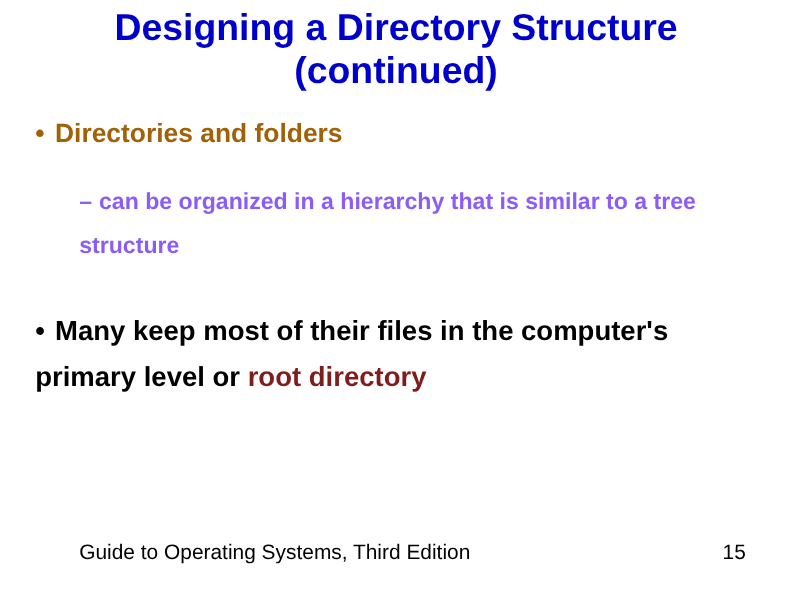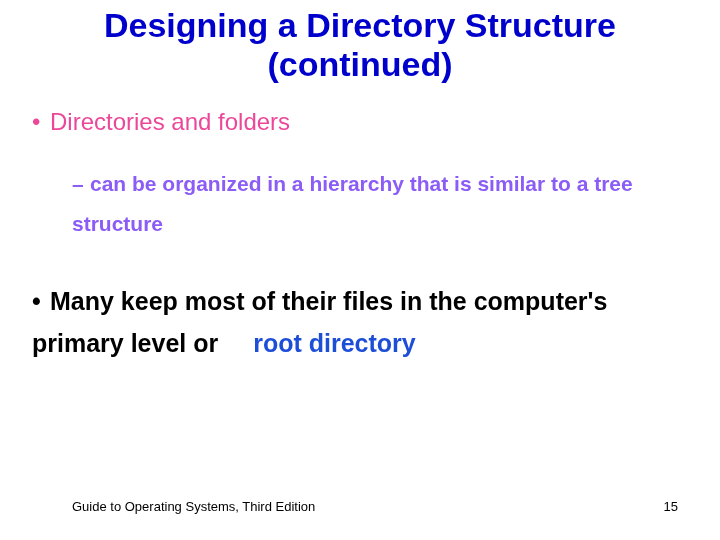--- a/index.html
+++ b/index.html
@@ -1,26 +1,26 @@
 <!DOCTYPE html>
 <html><head>
 <meta charset="utf-8">
 <style>
   * { margin: 0; padding: 0; box-sizing: border-box; }
   html, body { width: 720px; height: 540px; background: #fff; font-family: Arial, Helvetica, sans-serif; }
   .slide { width: 720px; height: 540px; position: relative; padding: 0 30px 0 30px; }
   .title { color: #0000cc; font-weight: bold; font-size: 34px; text-align: center; line-height: 1.15; margin-top: 6px; margin-bottom: 24px; }
-  .bullet-main { font-size: 24px; color: #ec4899; font-weight: normal; margin-bottom: 28px; margin-left: 2px; }
+  .bullet-main { font-size: 24px; color: #a16207; font-weight: bold; margin-bottom: 28px; margin-left: 2px; }
   .bullet-main .dot { display: inline-block; width: 18px; }
   .sub-bullet { font-size: 21px; color: #8b5cf6; font-weight: bold; margin-left: 42px; margin-right: 10px; line-height: 1.9; margin-bottom: 36px; }
   .sub-bullet .dash { display: inline-block; width: 18px; }
   .bullet2 { font-size: 25px; color: #000; font-weight: bold; margin-left: 2px; margin-right: 10px; line-height: 1.7; }
   .bullet2 .dot { display: inline-block; width: 18px; }
-  .highlight { color: #1d4ed8; margin-left: 28px; }
-  .footer { position: absolute; bottom: 32px; left: 72px; right: 42px; display: flex; justify-content: space-between; font-size: 13px; font-weight: normal; color: #000; }
+  .highlight { color: #7f1d1d; }
+  .footer { position: absolute; bottom: 32px; left: 72px; right: 42px; display: flex; justify-content: space-between; font-size: 19px; font-weight: normal; color: #000; }
 </style>
 </head>
 <body>
 
 <div class="slide">
 
   <div class="title">Designing a Directory Structure (continued)</div>
 
   <div class="bullet-main">
     <span class="dot">•</span><span>Directories and folders</span>

